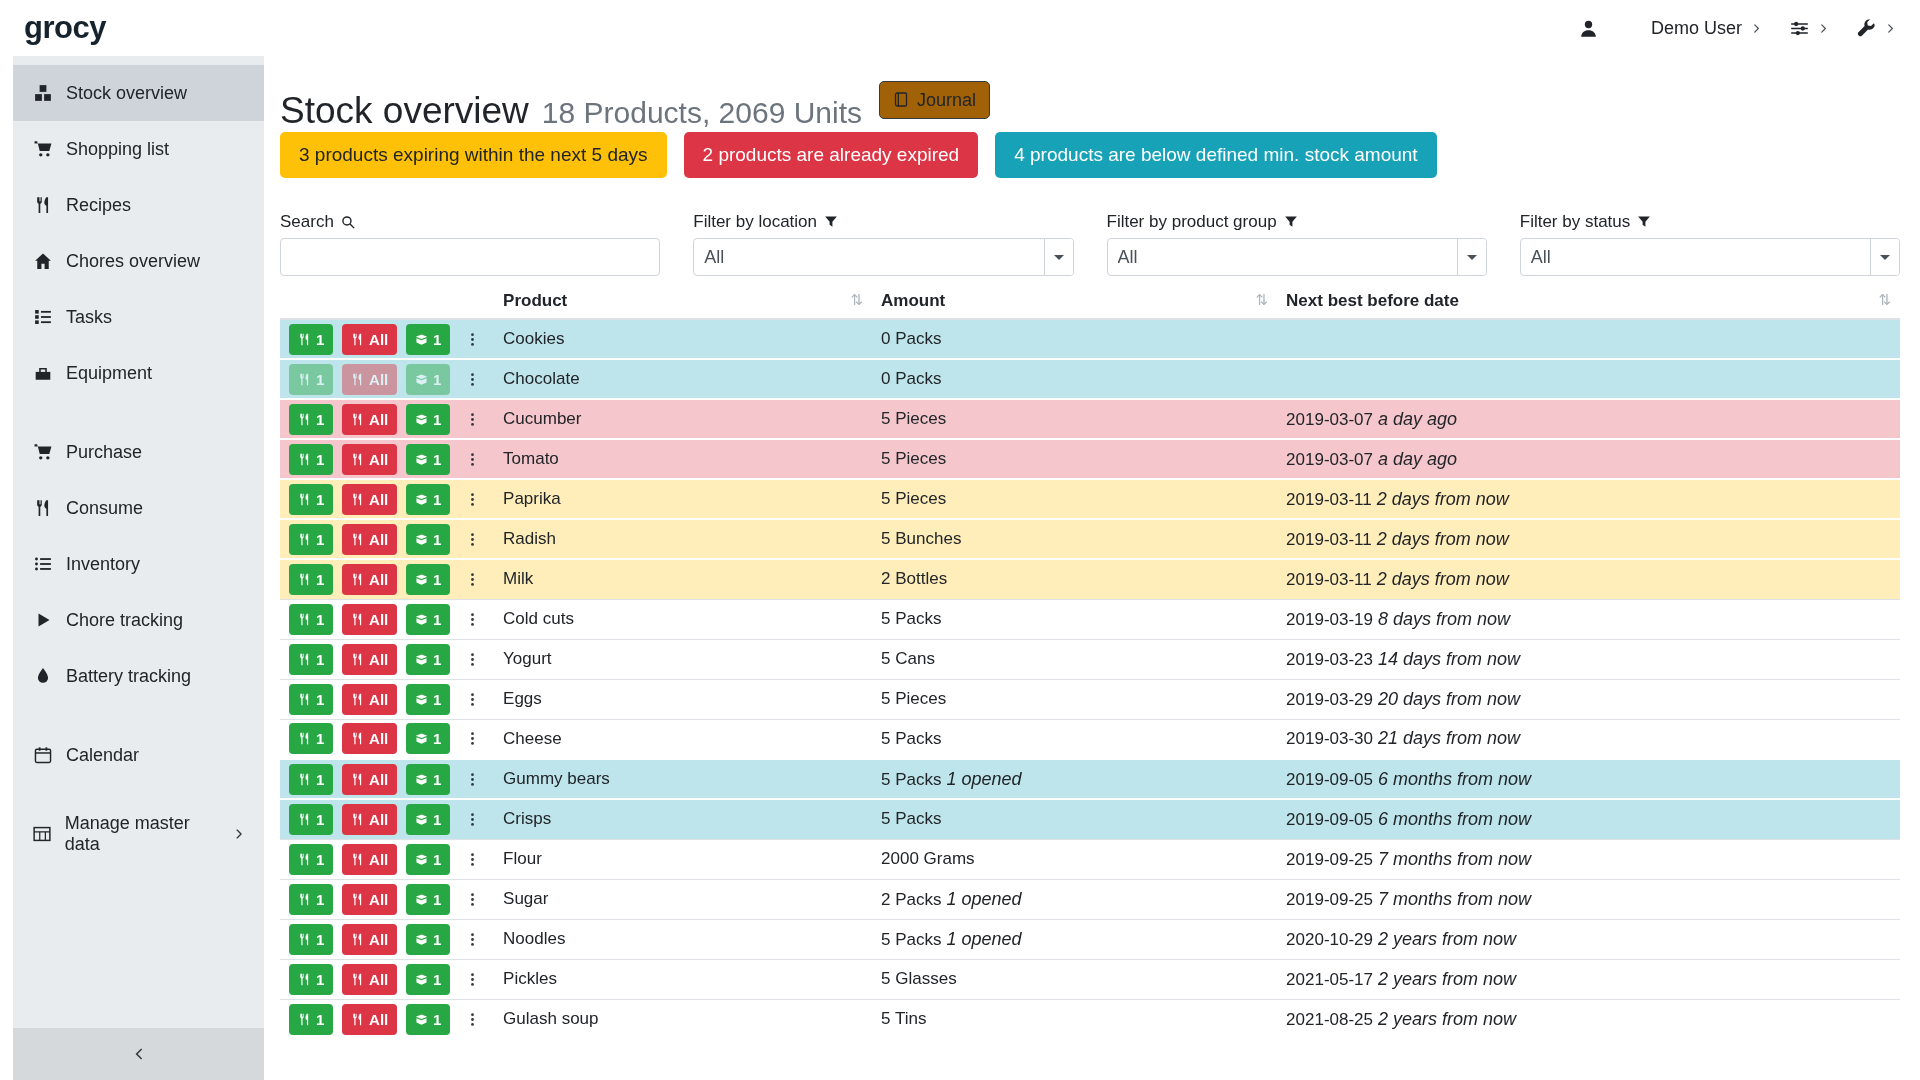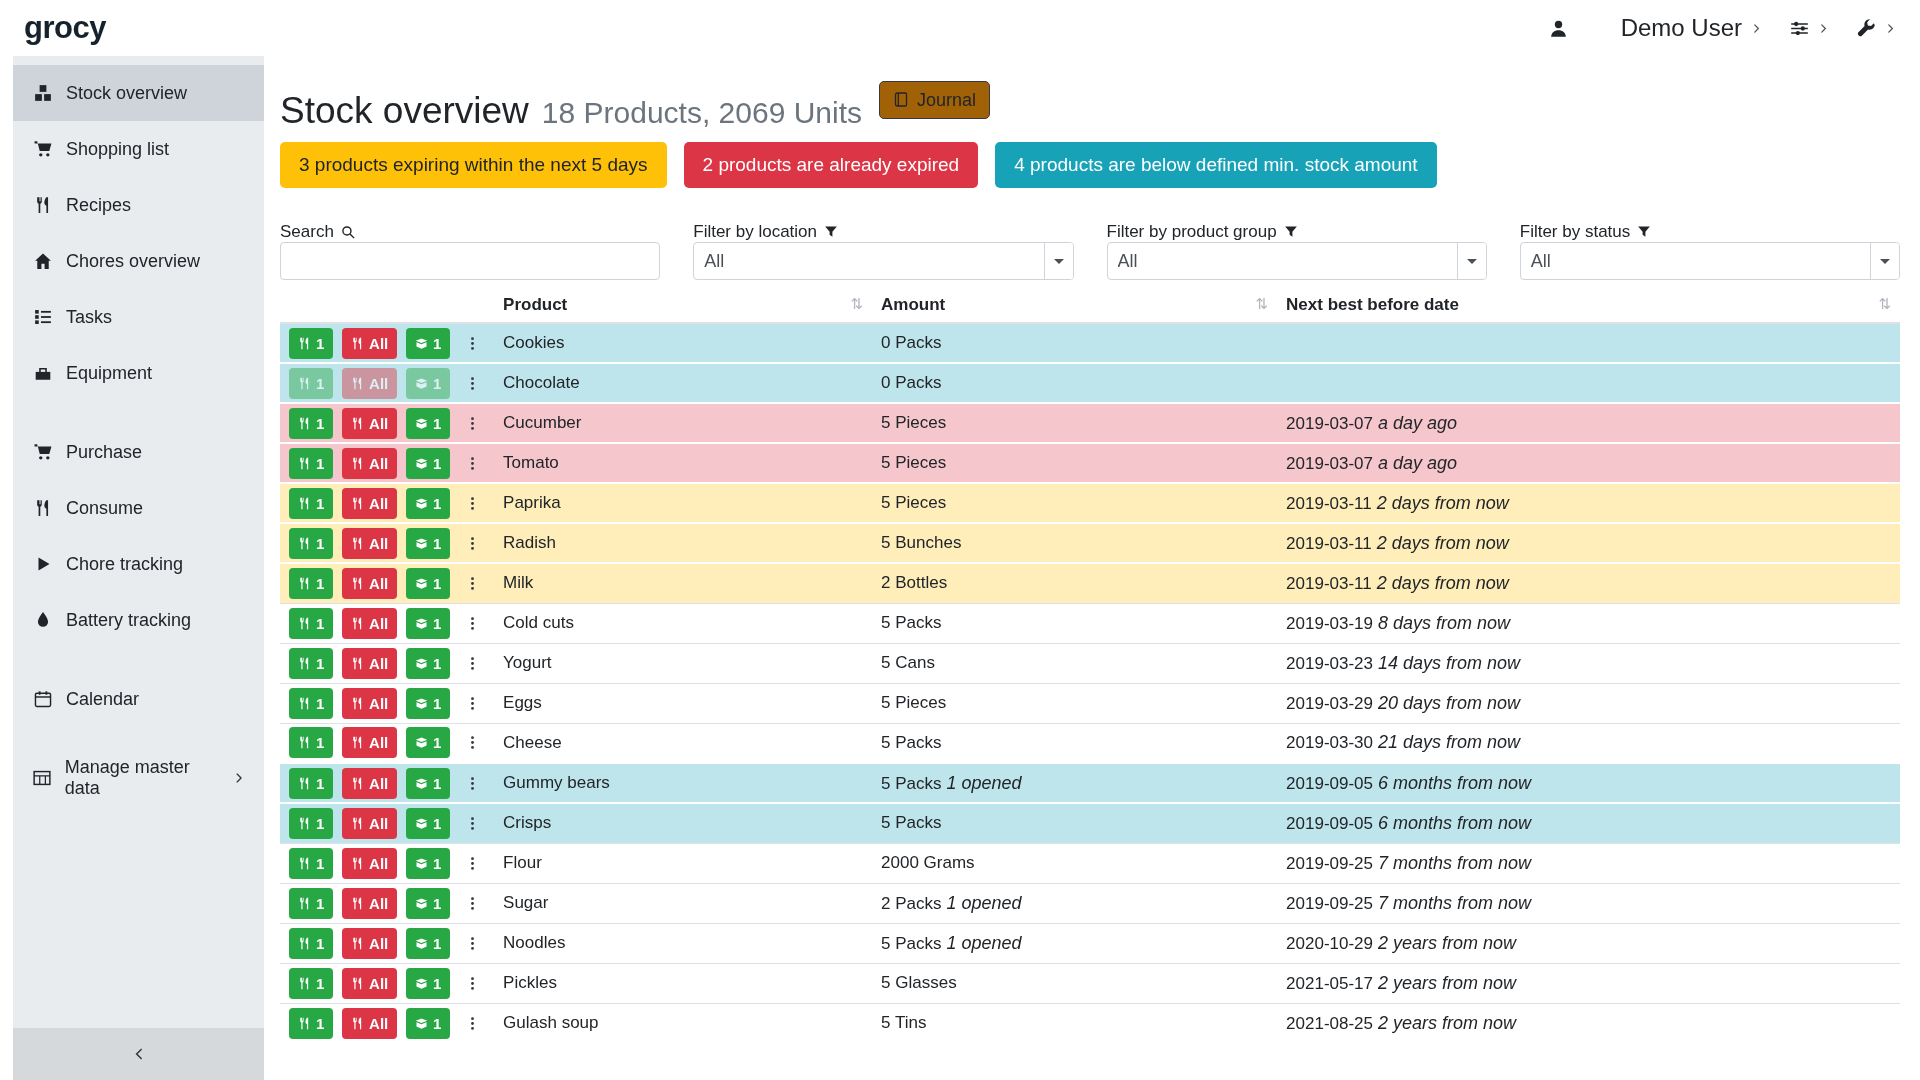--- a/index.html
+++ b/index.html
@@ -5,21 +5,21 @@
   * { box-sizing: border-box; margin: 0; padding: 0; }
   html, body { width: 1920px; height: 1080px; overflow: hidden; }
   body { font-family: "Liberation Sans", sans-serif; color: #212529; background: #fff; font-size: 17px; }
 
   
   .topbar { height: 56px; display: flex; align-items: center; justify-content: space-between; padding: 0 24px; background: #fff; }
   .brand { font-size: 31px; font-weight: 700; color: #16232d; letter-spacing: -0.5px; }
   .topbar-right { display: flex; align-items: center; gap: 28px; }
   .tb-group { display: flex; align-items: center; gap: 9px; cursor: pointer; color: #212529; }
   .tb-icon svg { width: 19px; height: 19px; display: block; }
-  .tb-label { font-size: 24px; margin-left: 44px; }
+  .tb-label { font-size: 18px; margin-left: 44px; }
   .tb-caret { color: #495057; }
   .tb-caret svg { width: 11px; height: 11px; display: block; }
 
   
   .layout { display: flex; height: 1024px; padding-left: 13px; }
   .sidebar { width: 251px; background: #e9ecef; position: relative; flex-shrink: 0; }
   .sidebar-nav { padding-top: 9px; }
   .nav-item { display: flex; align-items: center; gap: 13px; height: 56px; padding: 0 19px; font-size: 18px; cursor: pointer; color: #212529; }
   .nav-item.active { background: #ced4da; }
   .nav-icon { width: 21px; display: flex; justify-content: center; }
@@ -31,25 +31,25 @@
   .sidebar-footer svg { width: 14px; height: 14px; display: block; }
 
   
   .content { flex: 1; padding: 22px 20px 0 16px; overflow: hidden; }
   .page-head { display: flex; align-items: center; gap: 17px; height: 44px; }
   h1 { font-size: 37px; font-weight: 500; display: flex; align-items: baseline; gap: 13px; white-space: nowrap; }
   .subtitle { font-size: 30px; color: #6c757d; font-weight: 400; margin-top: 27px; }
   .btn-journal { display: inline-flex; align-items: center; gap: 8px; height: 38px; padding: 0 13px; background: #a16207; border: 1px solid #343a40; border-radius: 5px; font-size: 18px; color: #212529; cursor: pointer; font-family: inherit; }
   .btn-journal svg { width: 16px; height: 16px; display: block; }
 
-  .alerts { display: flex; gap: 17px; margin-top: 20px; }
+  .alerts { display: flex; gap: 17px; margin-top: 10px; }
   .alert-pill { height: 46px; display: flex; align-items: center; padding: 0 19px; border-radius: 5px; font-size: 19px; font-weight: 500; cursor: pointer; white-space: nowrap; }
 
   .filters { display: grid; grid-template-columns: repeat(4, 1fr); gap: 33px; margin-top: 34px; }
-  .filter label { display: flex; align-items: center; gap: 7px; font-size: 17px; height: 20px; }
+  .filter label { display: flex; align-items: center; gap: 7px; font-size: 17px; margin-bottom: 6px; height: 20px; }
   .f-icon svg { width: 14px; height: 14px; display: block; }
   .filter-control { width: 100%; height: 38px; border: 1px solid #ced4da; border-radius: 4px; background: #fff; font-size: 18px; color: #495057; padding: 0 10px; font-family: inherit; outline: none; }
   .select-wrap { position: relative; }
   .select-wrap select { appearance: none; -webkit-appearance: none; padding-right: 42px; }
   .select-caret { position: absolute; top: 1px; right: 1px; bottom: 1px; width: 29px; border-left: 1px solid #ced4da; display: flex; align-items: center; justify-content: center; pointer-events: none; background: #fff; border-radius: 0 3px 3px 0; }
   .select-caret::after { content: ""; border: 5px solid transparent; border-top-color: #495057; margin-top: 6px; }
 
   
   .stock-table { width: 100%; border-collapse: collapse; margin-top: 10px; }
   th { font-size: 17px; font-weight: 700; text-align: left; padding: 5px 9px 7px 9px; border-bottom: 2px solid #dee2e6; }
@@ -210,20 +210,34 @@
               <svg viewBox="0 0 16 16" width="1em" height="1em" fill="currentColor" aria-hidden="true">
                 <path d="M2.8 1v4a1.9 1.9 0 0 0 1.3 1.8V15h1.5V6.8A1.9 1.9 0 0 0 6.9 5V1H5.8v3.6h-.9V1H3.9zM10.9 1C9.8 2.6 9.2 4.2 9.2 5.8c0 1.5.7 2.5 1.8 2.9V15h1.5V1z"></path>
               </svg>
             </span>
          <span class="nav-label">Consume</span>
 
        </div>
           <div class="nav-item">
          <span class="nav-icon">
               <svg viewBox="0 0 16 16" width="1em" height="1em" fill="currentColor" aria-hidden="true">
+                <circle cx="2.2" cy="3.6" r="1.3"></circle>
+                <rect x="5.4" y="2.8" width="9.6" height="1.6"></rect>
+                <circle cx="2.2" cy="8" r="1.3"></circle>
+                <rect x="5.4" y="7.2" width="9.6" height="1.6"></rect>
+                <circle cx="2.2" cy="12.4" r="1.3"></circle>
+                <rect x="5.4" y="11.6" width="9.6" height="1.6"></rect>
+              </svg>
+            </span>
+         <span class="nav-label">Inventory</span>
+
+       </div>
+          <div class="nav-item">
+         <span class="nav-icon">
+              <svg viewBox="0 0 16 16" width="1em" height="1em" fill="currentColor" aria-hidden="true">
                 <path d="M4 2.2 13.8 8 4 13.8z"></path>
               </svg>
             </span>
          <span class="nav-label">Chore tracking</span>
 
        </div>
           <div class="nav-item">
          <span class="nav-icon">
               <svg viewBox="0 0 16 16" width="1em" height="1em" fill="currentColor" aria-hidden="true">
                 <path d="M8 .8C5.5 4.1 3.5 7 3.5 9.6a4.5 4.5 0 0 0 9 0C12.5 7 10.5 4.1 8 .8z"></path>

